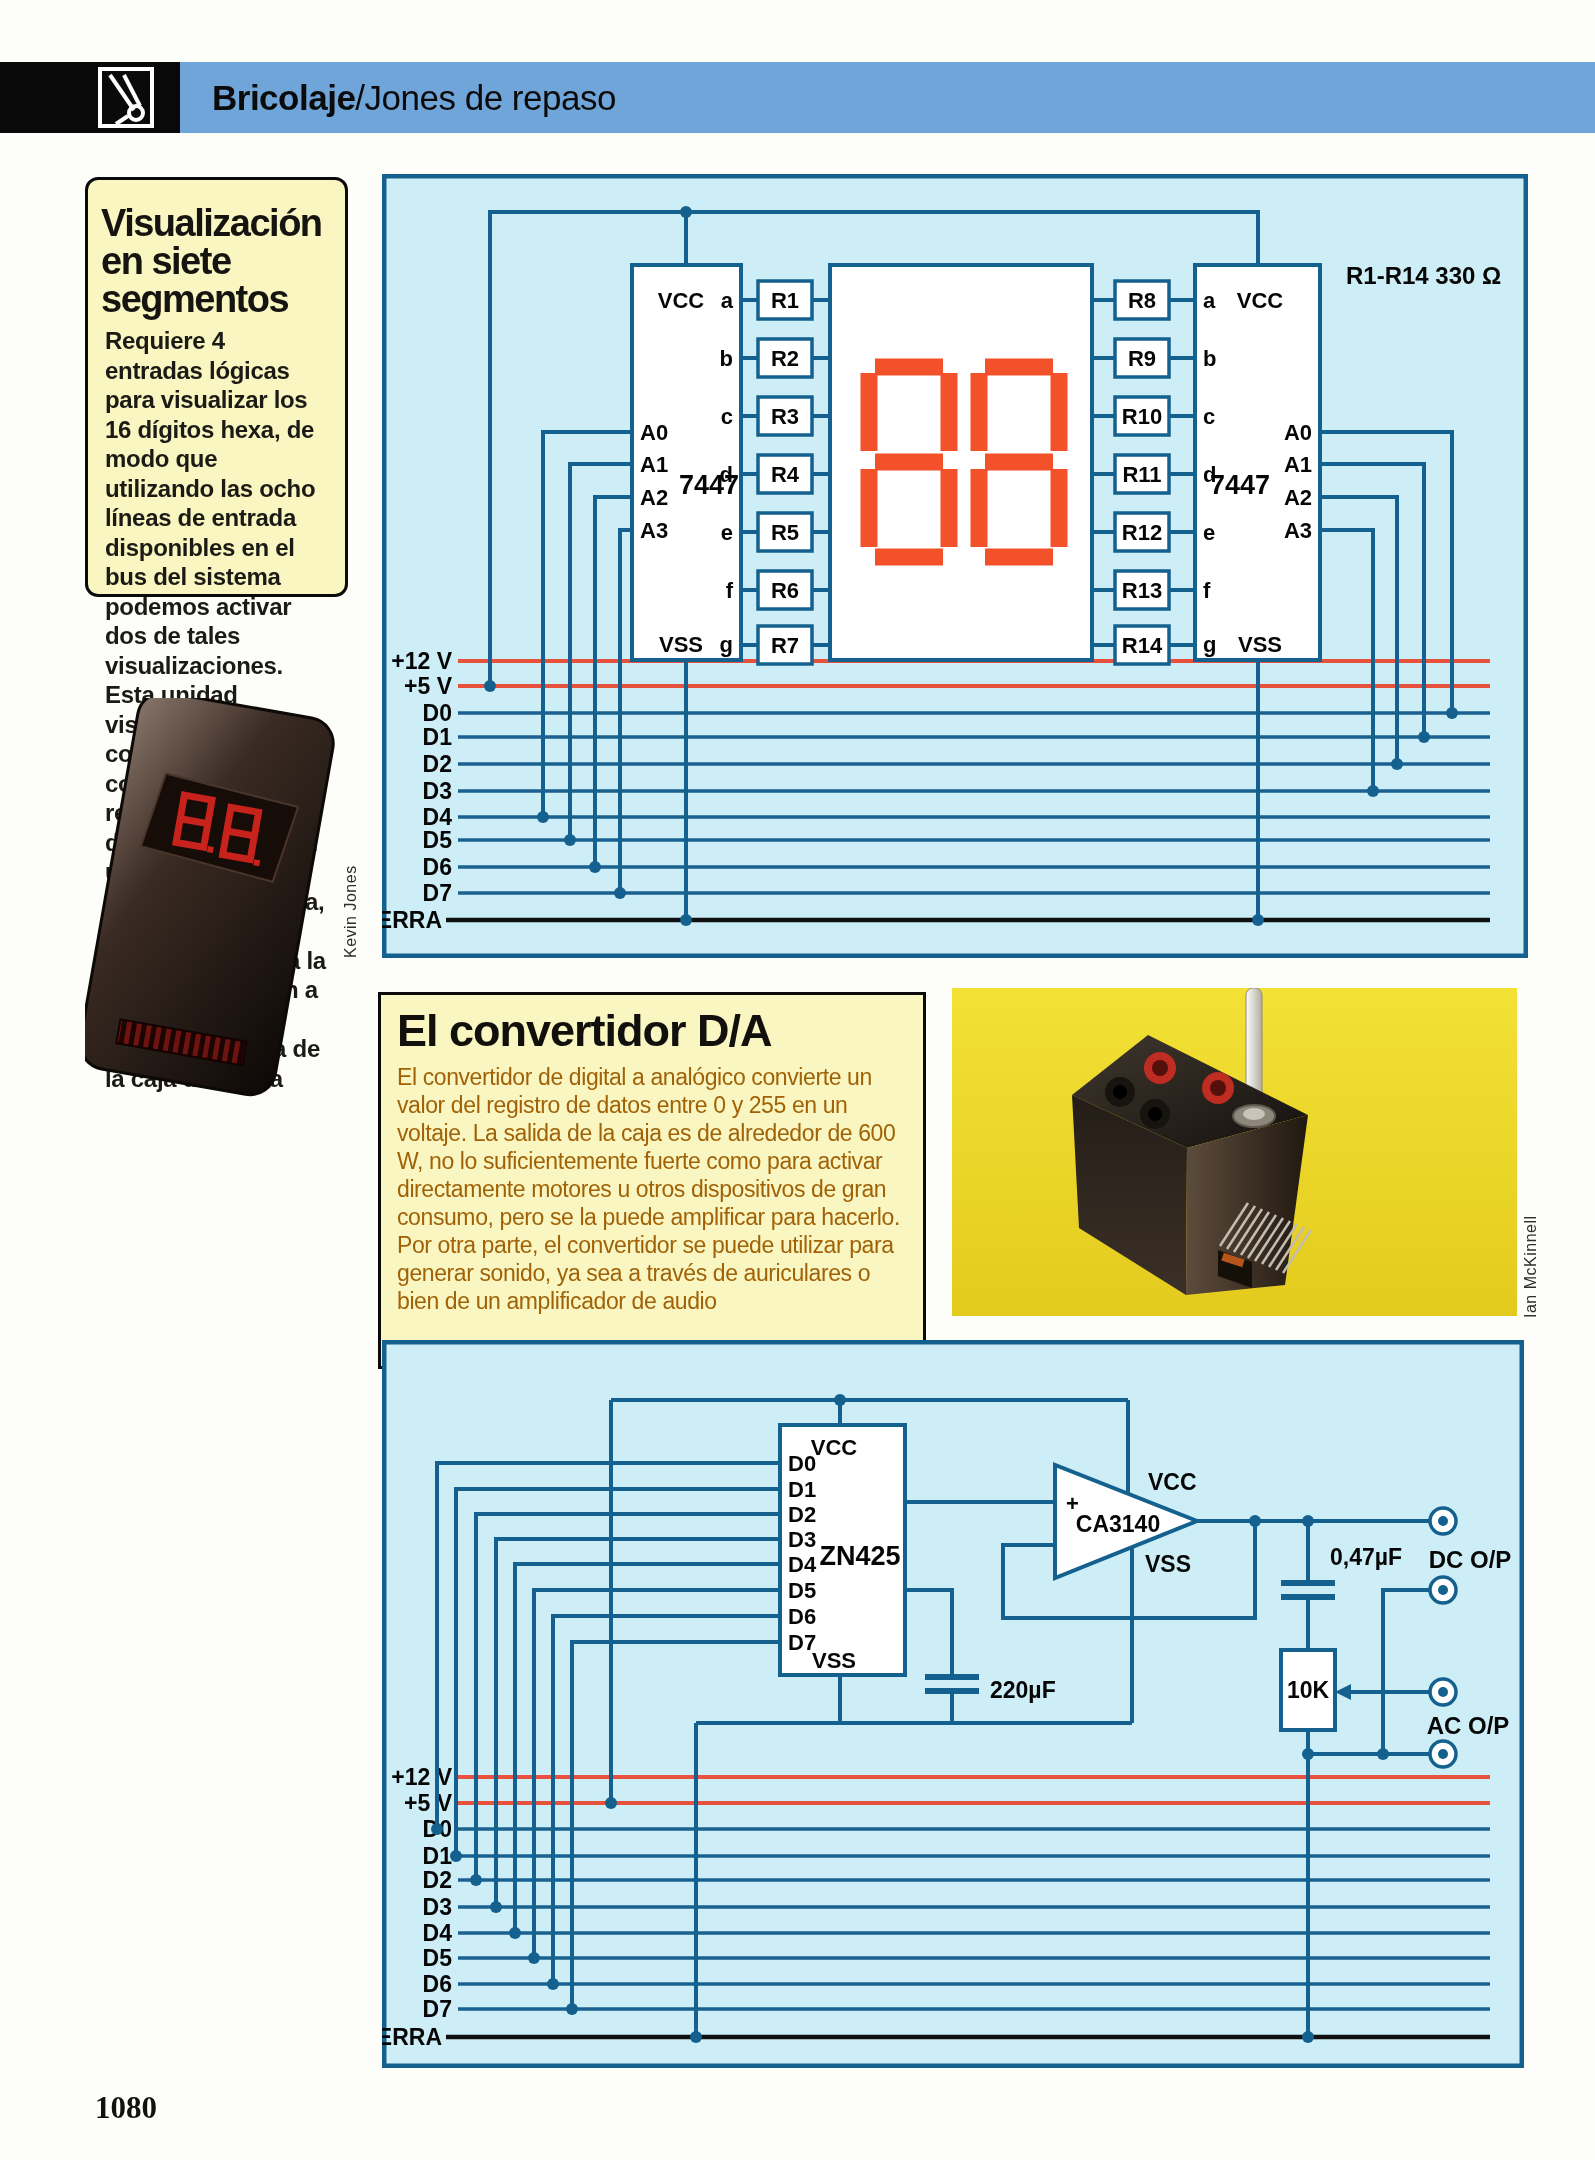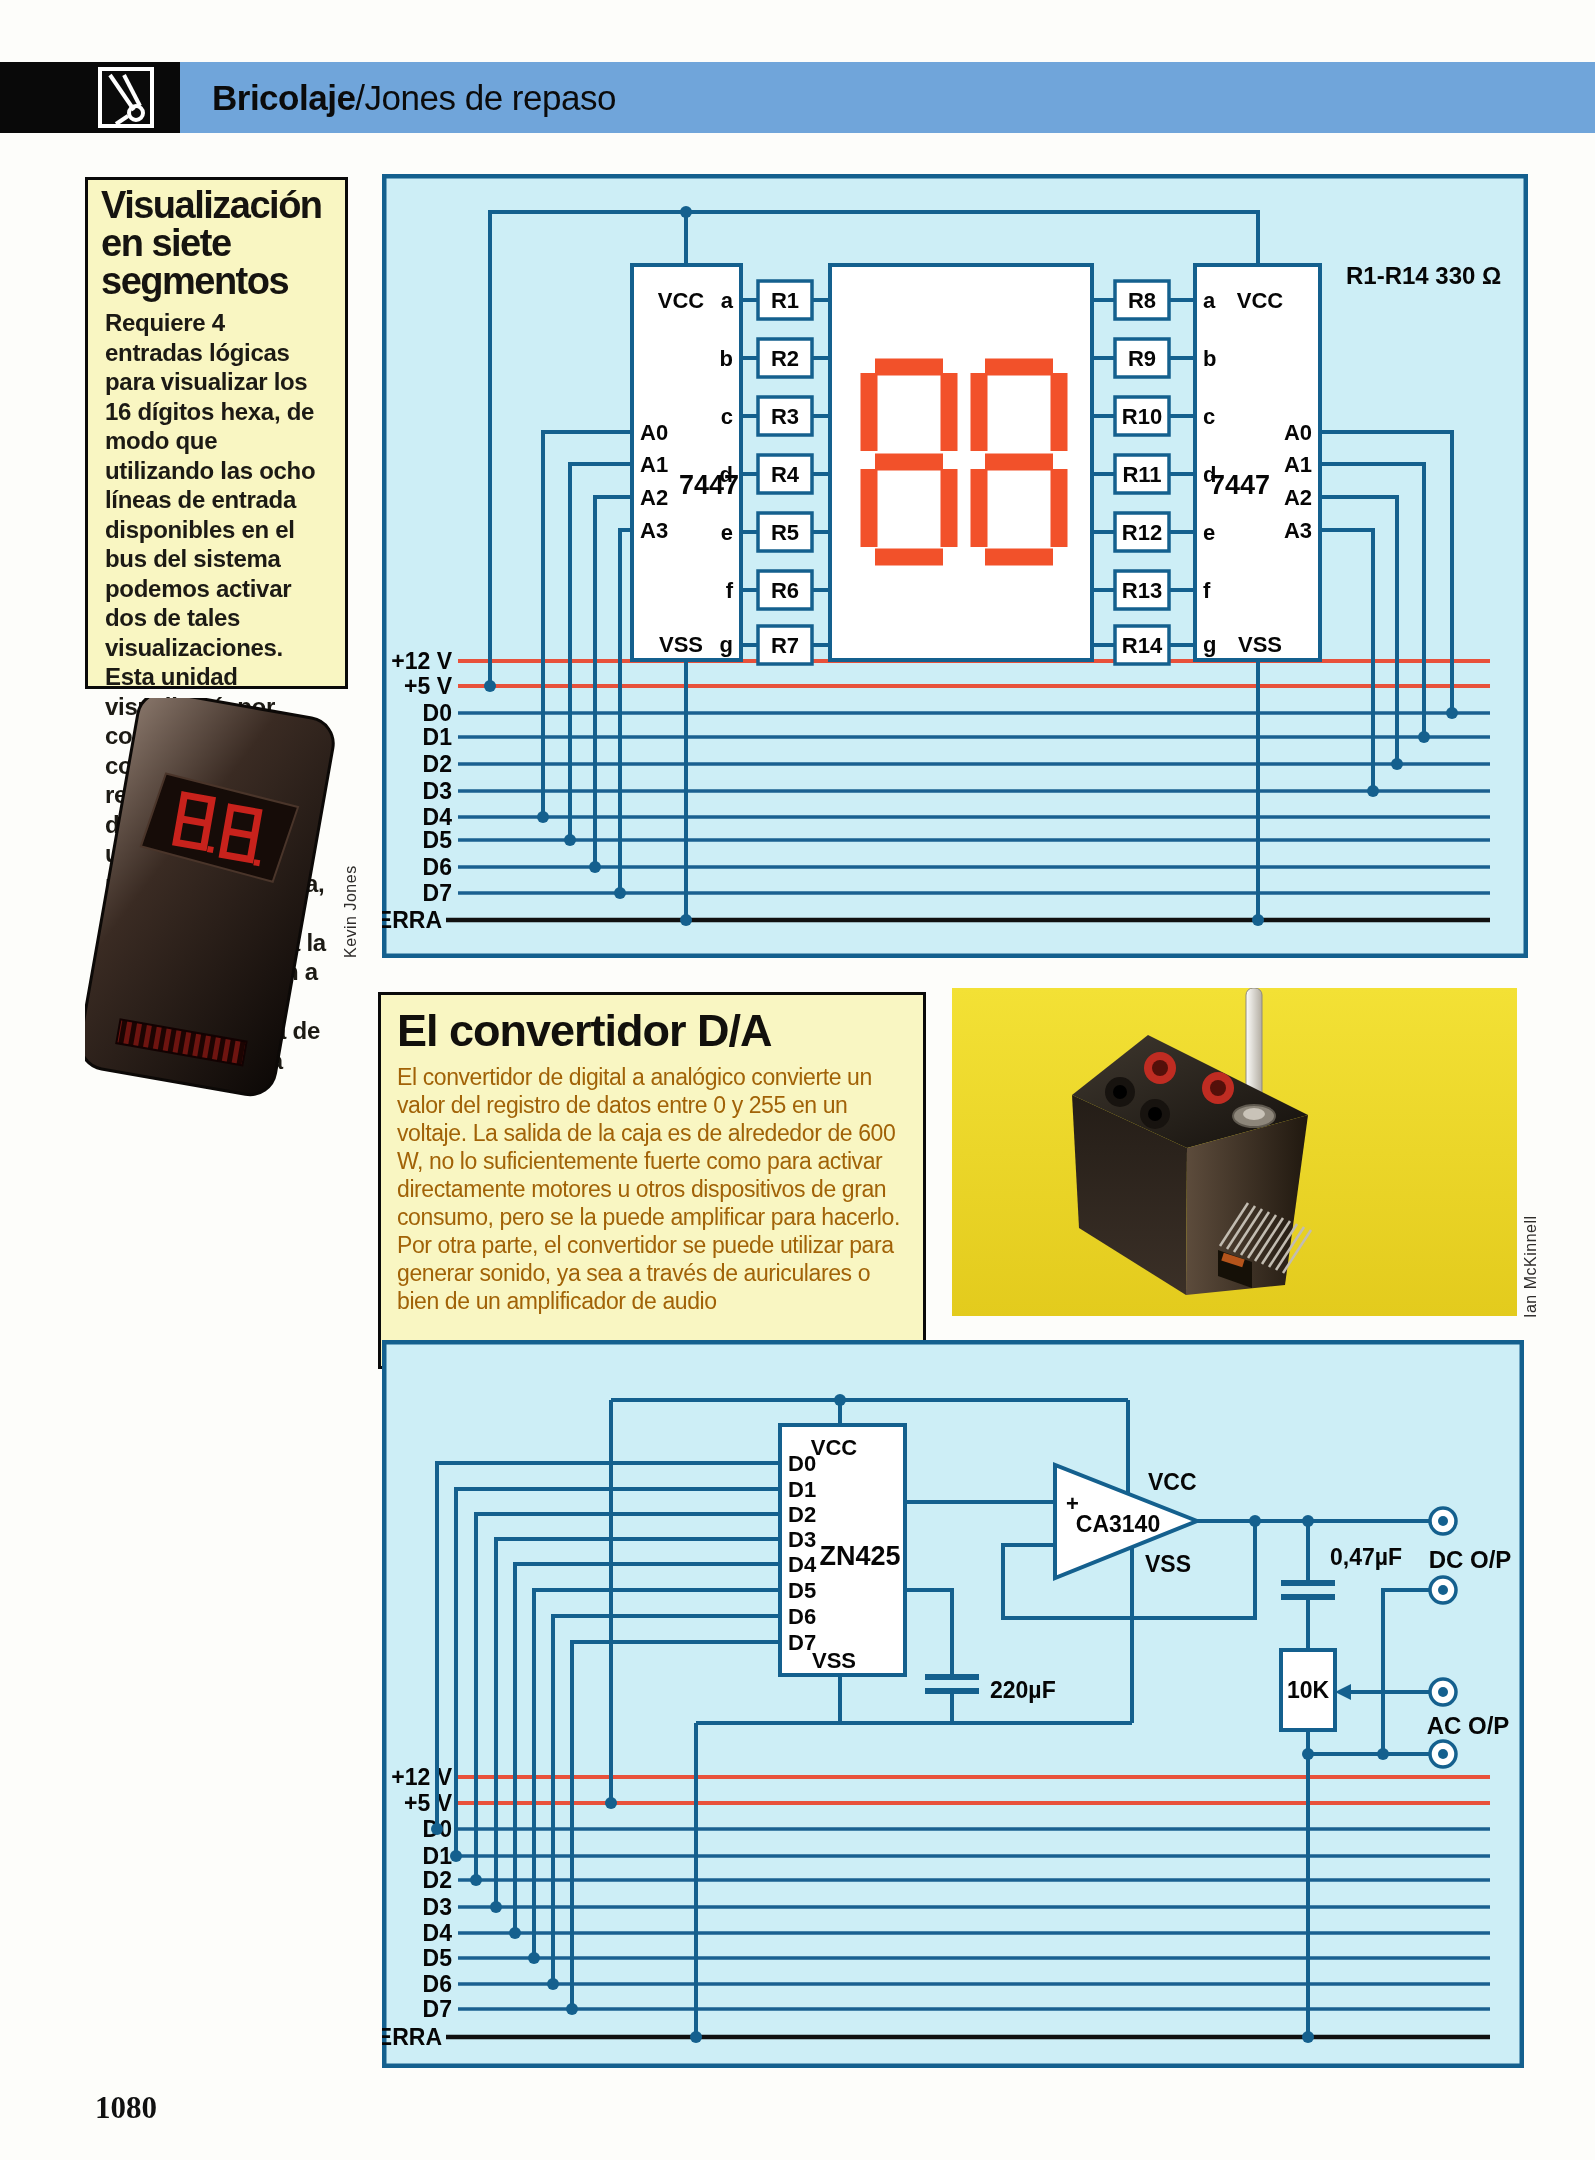--- a/index.html
+++ b/index.html
@@ -5,21 +5,21 @@
   html,body{margin:0;padding:0;}
   body{width:1595px;height:2160px;position:relative;background:#fdfdfa;font-family:"Liberation Sans",sans-serif;overflow:hidden;}
   .abs{position:absolute;}
   
   .hdr-black{left:0;top:62px;width:180px;height:71px;background:#090909;}
   .hdr-bar{left:180px;top:62px;width:1415px;height:71px;background:#70a5da;}
   .hdr-title{left:212px;top:78px;font-size:35px;color:#0b0b0b;letter-spacing:-0.5px;}
   .hdr-title b{font-weight:bold;}
   
   .ybox{background:#f9f6c2;border:3px solid #0a0a0a;box-sizing:border-box;}
-  .side-art{left:85px;top:177px;width:263px;height:512px;padding:6px 13px;}
+  .side-art{left:85px;top:177px;width:263px;height:420px;padding:24px 13px;border-radius:13px;}
   .side-art h1{margin:0 0 8px 0;font-size:38px;line-height:1.0;letter-spacing:-1.5px;color:#161410;}
   .side-art p{margin:4px;font-size:24px;font-weight:bold;line-height:1.23;letter-spacing:-0.3px;color:#1c1a14;}
   .dac-art{left:378px;top:992px;width:548px;height:377px;padding:8px 16px;}
   .dac-art h1{margin:2px 0 6px 0;font-size:45px;letter-spacing:-1px;color:#12100c;}
   .dac-art p{margin:0;font-size:23px;line-height:1.22;letter-spacing:-0.4px;color:#a16207;}
   
   svg text{font-family:"Liberation Sans",sans-serif;font-weight:bold;fill:#060606;}
   .t22{font-size:22px}.t23{font-size:23px}.t24{font-size:24px}.t27{font-size:27px}
   .credit{font-size:16px;color:#2f2d2b;writing-mode:vertical-rl;transform:rotate(180deg);letter-spacing:0.5px;}
   .pageno{left:95px;top:2090px;font-family:"Liberation Serif",serif;font-weight:bold;font-size:31px;color:#111;}

